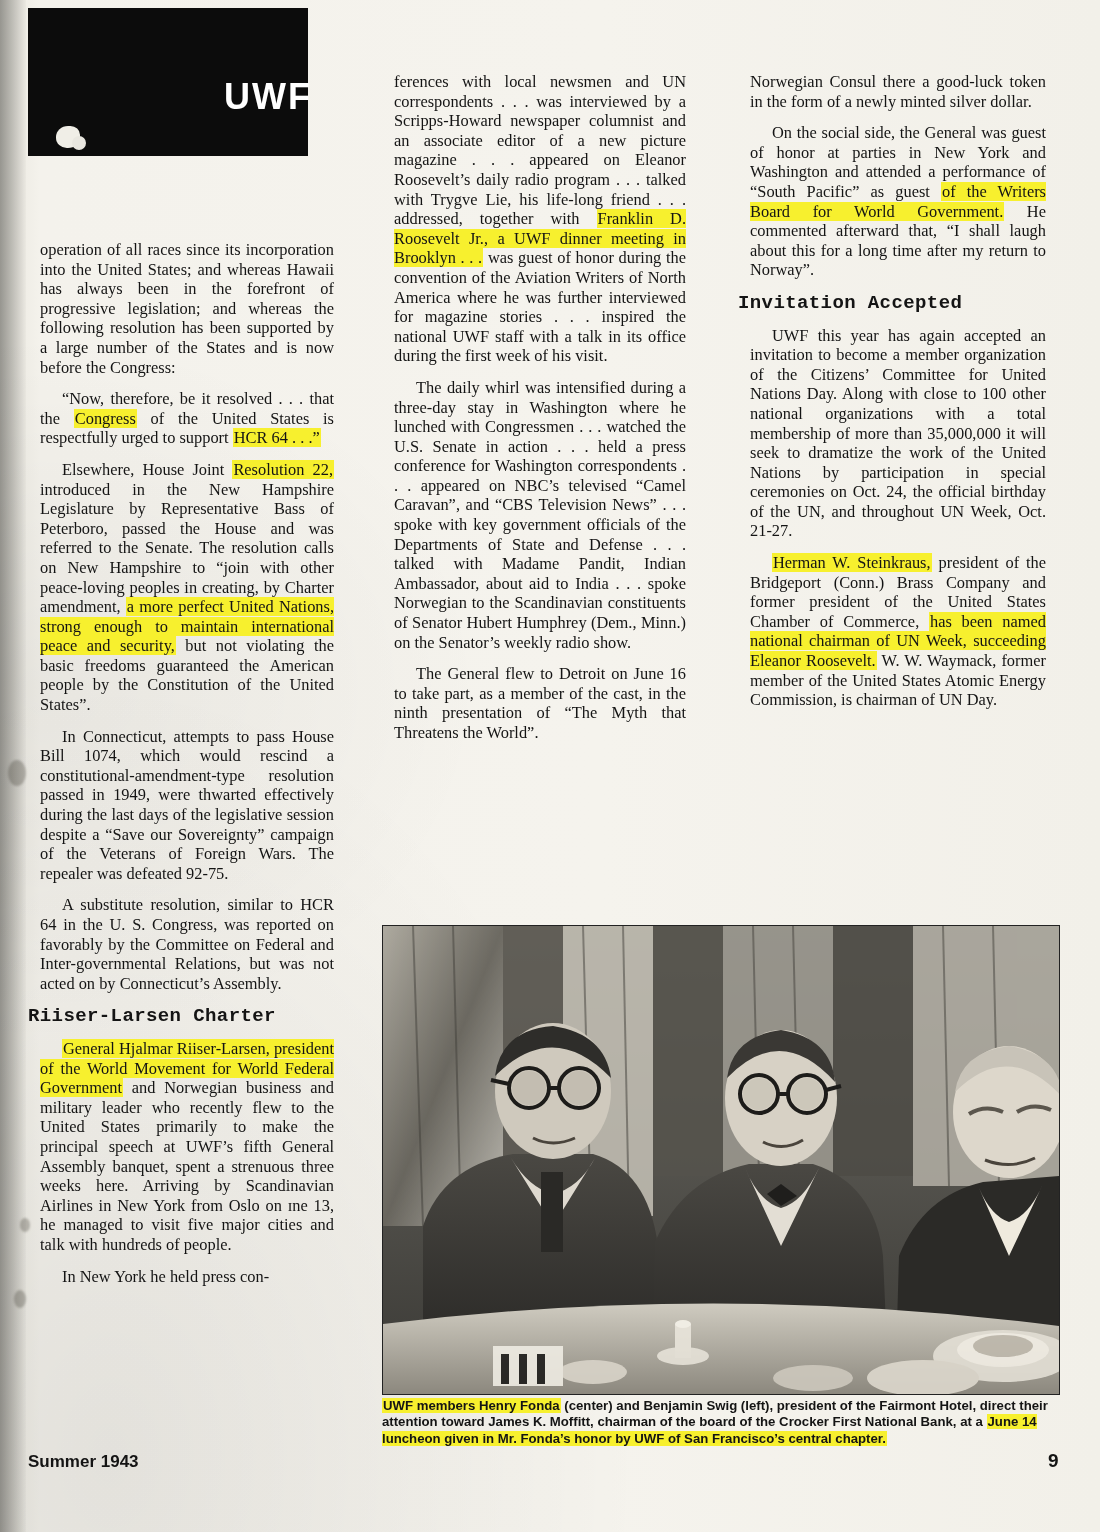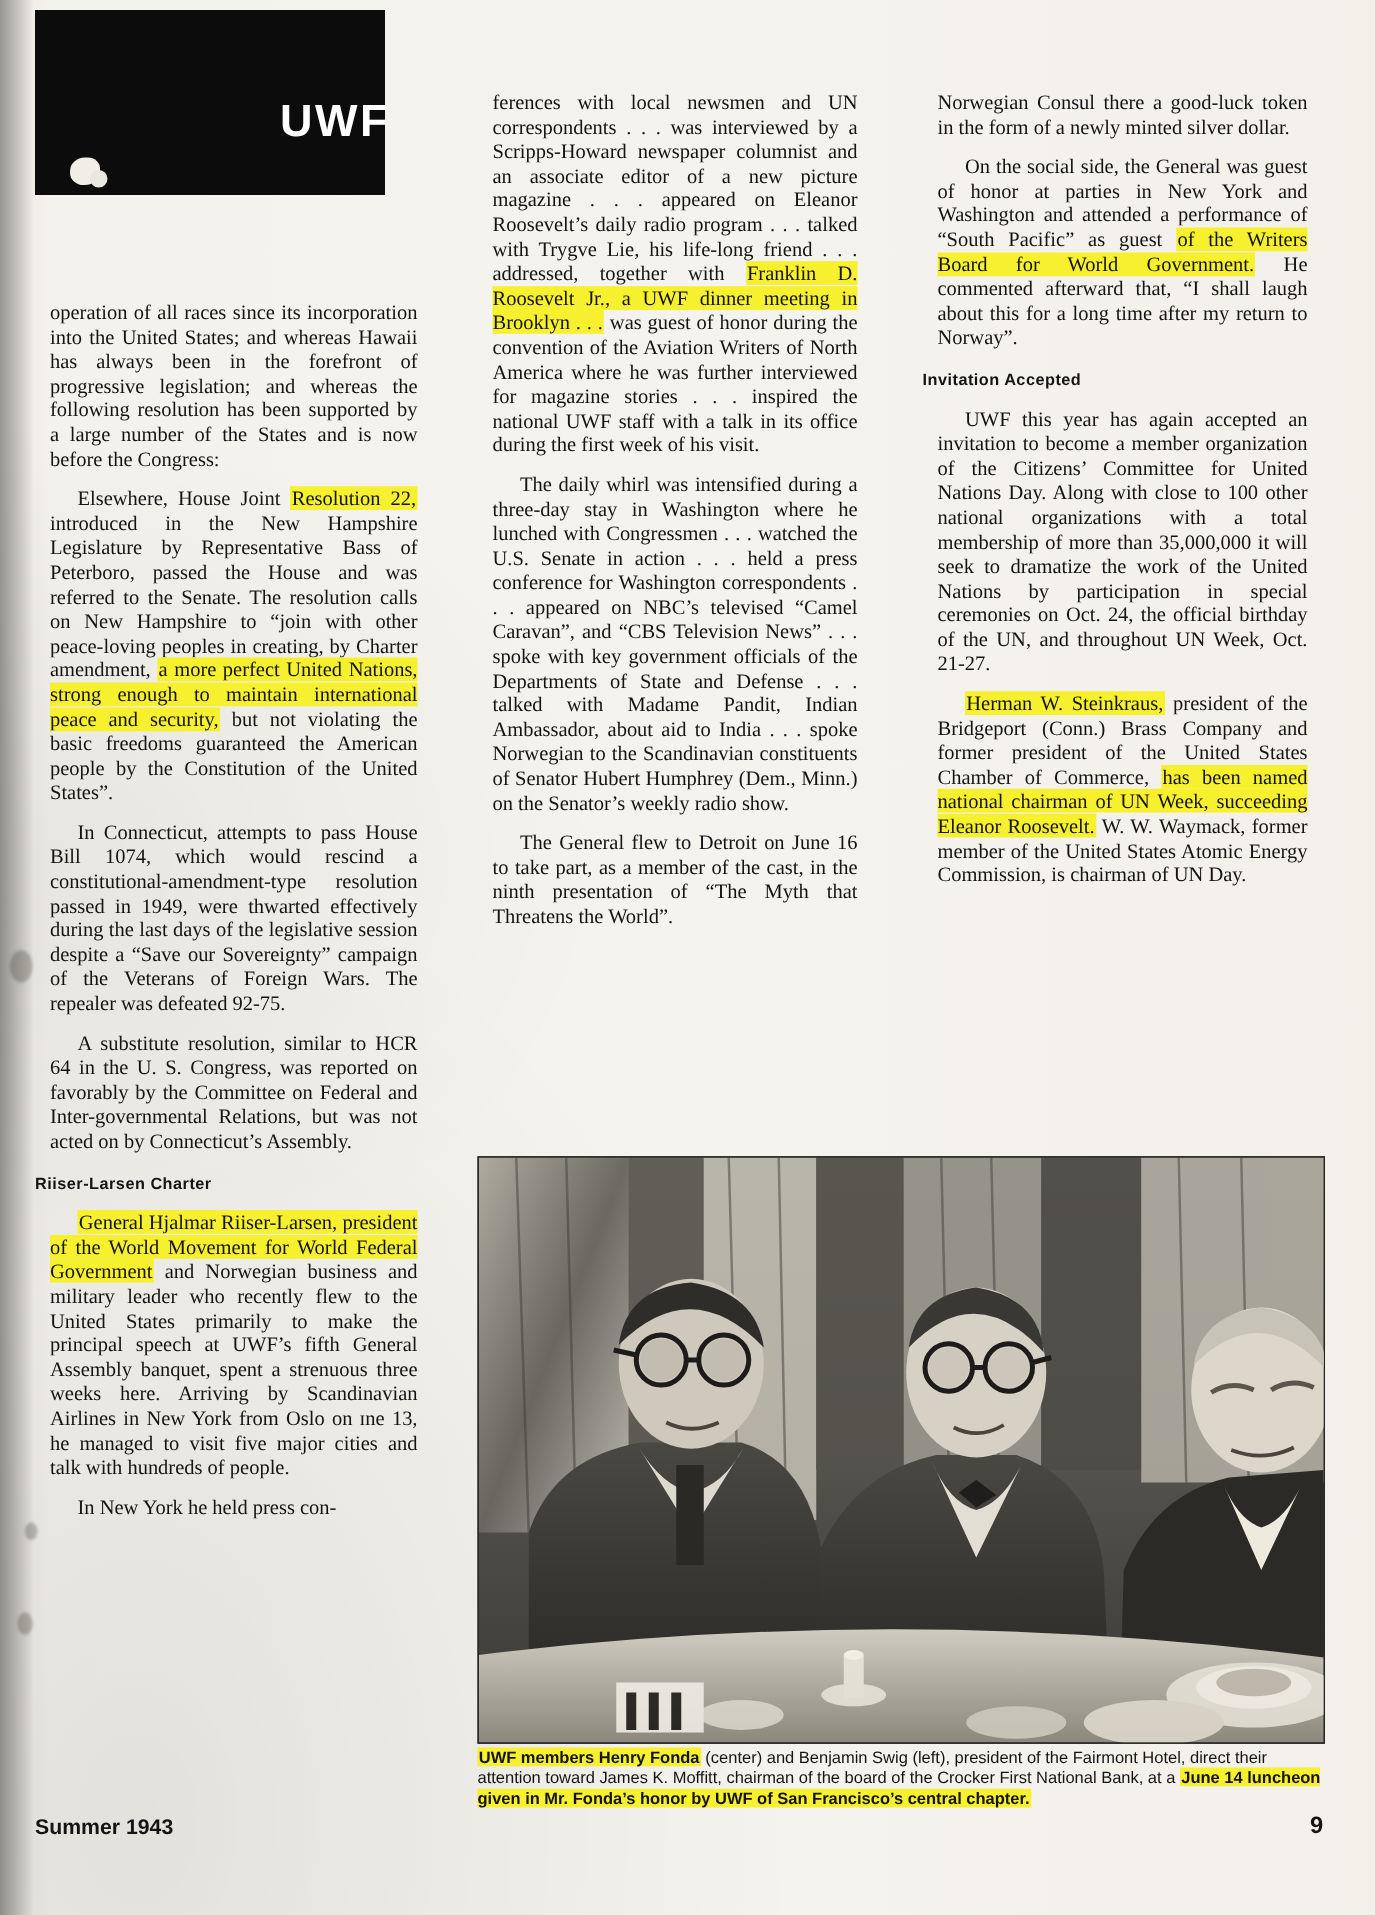--- a/index.html
+++ b/index.html
@@ -40,41 +40,41 @@
 
   
   .col{position:absolute;top:0;font-size:16.4px;line-height:19.6px;text-align:justify;}
   .col1{left:28px;top:228px;width:318px;}
   .col2{left:382px;top:60px;width:316px;}
   .col3{left:738px;top:60px;width:320px;}
 
   p{margin:12px;text-indent:22px;}
   p.noind{text-indent:0;}
   .subhead{
-    font-family:Liberation Sans, sans-serif;
-    font-weight:bold;font-size:13px;letter-spacing:.4px;
+    font-family:Liberation Mono, monospace;
+    font-weight:bold;font-size:19px;letter-spacing:.4px;
     margin:14px 0 5px 0;text-indent:0;
   }
   mark{background:#f7f02e;color:inherit;padding:0 1px;}
 
   
   .photo{
     position:absolute;left:382px;top:925px;width:676px;height:468px;
     background:#3b3b39;
     overflow:hidden;
     border:1px solid #222;
   }
   .photo svg{display:block;}
   .caption{
     position:absolute;left:382px;top:1398px;width:676px;
     font-family:"Liberation Sans",sans-serif;
     font-size:13.2px;line-height:16.4px;font-weight:bold;
     text-align:left;
   }
-  .caption .reg{font-weight:normal;}
+  .caption .reg{font-weight:bold;}
 
   .footer-left{
     position:absolute;left:28px;top:1452px;
     font-family:"Liberation Sans",sans-serif;font-weight:bold;font-size:17px;
   }
   .footer-right{
     position:absolute;left:1048px;top:1450px;
     font-family:"Liberation Sans",sans-serif;font-weight:bold;font-size:19px;
   }
 </style>
@@ -88,20 +88,21 @@
 <div class="smudge" style="left:20px;top:1218px;width:10px;height:14px;"></div>
 
 <div class="masthead">
   <div class="uwf">UWF</div>
   <div class="mh-nick1"></div>
   <div class="mh-nick2"></div>
 </div>
 
 <div class="col col1">
   <p class="noind">operation of all races since its incorporation into the United States; and whereas Hawaii has always been in the forefront of progressive legislation; and whereas the following resolution has been supported by a large number of the States and is now before the Congress:</p>
+  <p><span>“Now, therefore, be it resolved . . . that the </span><mark>Congress</mark><span> of the United States is respectfully urged to support </span><mark>HCR 64 . . .”</mark></p>
   <p><span>Elsewhere, House Joint </span><mark>Resolution 22,</mark><span> introduced in the New Hampshire Legislature by Representative Bass of Peterboro, passed the House and was referred to the Senate. The resolution calls on New Hampshire to “join with other peace-loving peoples in creating, by Charter amendment, </span><mark>a more perfect United Nations, strong enough to maintain international peace and security,</mark><span> but not violating the basic freedoms guaranteed the American people by the Constitution of the United States”.</span></p>
   <p>In Connecticut, attempts to pass House Bill 1074, which would rescind a constitutional-amendment-type resolution passed in 1949, were thwarted effectively during the last days of the legislative session despite a “Save our Sovereignty” campaign of the Veterans of Foreign Wars. The repealer was defeated 92-75.</p>
   <p>A substitute resolution, similar to HCR 64 in the U. S. Congress, was reported on favorably by the Committee on Federal and Inter-governmental Relations, but was not acted on by Connecticut’s Assembly.</p>
   <div class="subhead">Riiser-Larsen Charter</div>
   <p><mark>General Hjalmar Riiser-Larsen, president of the World Movement for World Federal Government</mark><span> and Norwegian business and military leader who recently flew to the United States primarily to make the principal speech at UWF’s fifth General Assembly banquet, spent a strenuous three weeks here. Arriving by Scandinavian Airlines in New York from Oslo on ɪne 13, he managed to visit five major cities and talk with hundreds of people.</span></p>
   <p>In New York he held press con-</p>
 </div>
 
 <div class="col col2">
   <p class="noind"><span>ferences with local newsmen and UN correspondents . . . was interviewed by a Scripps-Howard newspaper columnist and an associate editor of a new picture magazine . . . appeared on Eleanor Roosevelt’s daily radio program . . . talked with Trygve Lie, his life-long friend . . . addressed, together with </span><mark>Franklin D. Roosevelt Jr., a UWF dinner meeting in Brooklyn . . .</mark><span> was guest of honor during the convention of the Aviation Writers of North America where he was further interviewed for magazine stories . . . inspired the national UWF staff with a talk in its office during the first week of his visit.</span></p>

